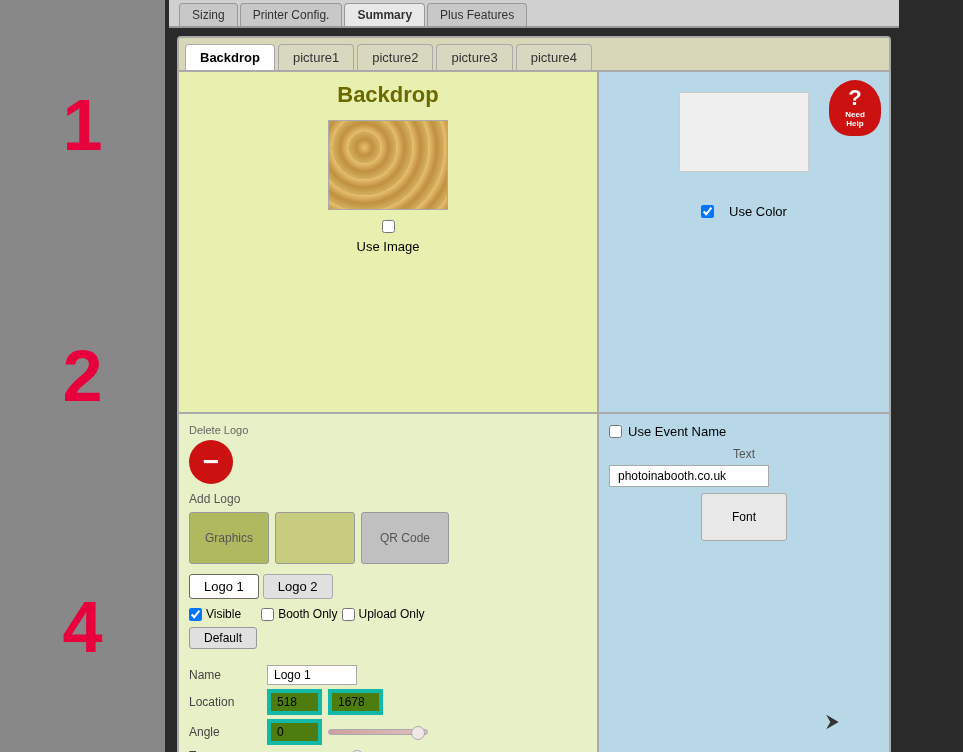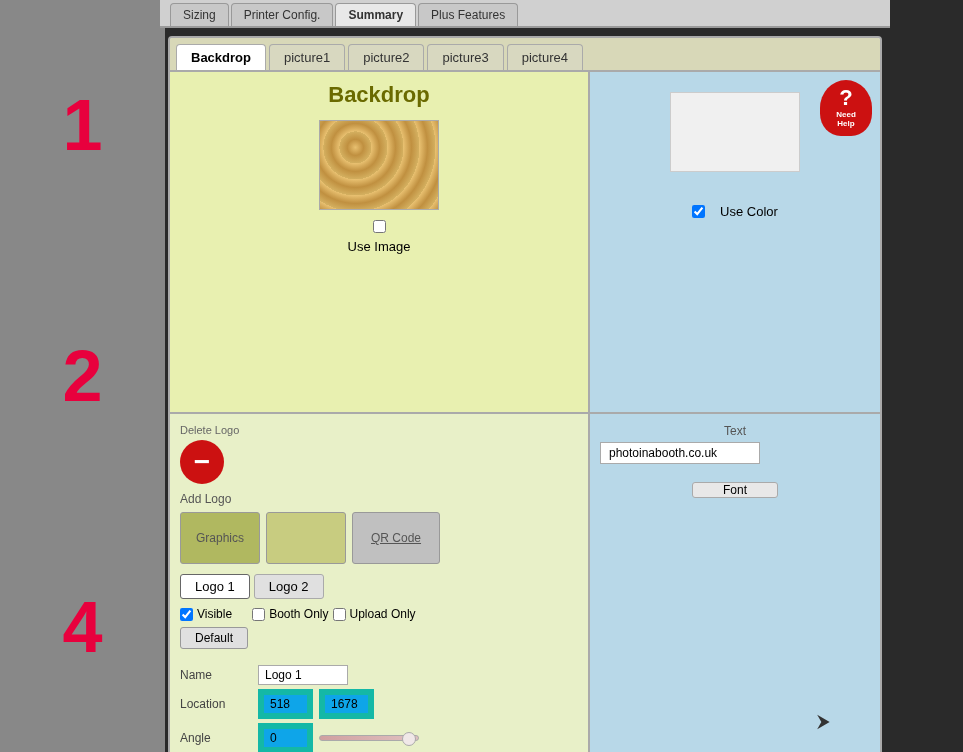--- a/index.html
+++ b/index.html
@@ -36,21 +36,21 @@
     .side-num {
       color: #e8003d;
       font-size: 72px;
       font-weight: bold;
       font-family: Arial, sans-serif;
     }
 
     
     .main-content {
       position: absolute;
-      left: 160px;
+      left: 169px;
       top: 0;
       width: 730px;
       height: 752px;
     }
 
     
     .top-nav {
       background: #d0d0d0;
       height: 28px;
       display: flex;
@@ -222,21 +222,20 @@
     }
 
     .qr-btn {
       background: #c0c0c0;
       border: 1px solid #999;
       padding: 18px 18px;
       cursor: pointer;
       font-size: 12px;
       color: #555;
       border-radius: 3px;
-      text-decoration: underline;
     }
 
     
     .logo-tabs {
       display: flex;
       gap: 4px;
       margin-bottom: 8px;
     }
     .logo-tab {
       padding: 4px 14px;
@@ -284,22 +283,22 @@
       align-items: center;
       gap: 6px;
       margin-bottom: 4px;
       font-size: 12px;
     }
     .field-label {
       width: 72px;
       color: #444;
     }
     .field-input {
-      background: #0ea5e9;
-      border: 6px solid #14b8a6;
+      background: #4d7c0f;
+      border: 4px solid #14b8a6;
       padding: 2px 6px;
       width: 55px;
       font-size: 12px;
     }
     .field-input-wide {
       background: #fff;
       border: 1px solid #aaa;
       padding: 2px 6px;
       width: 90px;
       font-size: 12px;
@@ -344,26 +343,26 @@
       border: 1px solid #aaa;
       padding: 3px 8px;
       width: 160px;
       font-size: 12px;
       margin-bottom: 6px;
     }
 
     .font-btn {
       background: #e8e8e8;
       border: 1px solid #aaa;
-      padding: 0 30px;
+      padding: 16px 30px;
       cursor: pointer;
       border-radius: 3px;
       font-size: 12px;
       display: block;
-      margin: 12px auto;
+      margin: 0 auto;
     }
     .delete-logo-label {
       font-size: 11px;
       color: #666;
       margin-bottom: 4px;
     }
     .delete-btn {
       width: 44px;
       height: 44px;
       background: #cc1111;
@@ -540,20 +539,24 @@
           <div class="slider-track">
             <div class="slider-thumb"></div>
           </div>
         </div>
 
         
         <div class="cursor-indicator" style="bottom: 20px; right: 60px;">⮞</div>
       </div>
 
       <div class="bottom-right-pane">
+        <div class="event-row">
+          <input type="checkbox" style="">
+          <label>Use Event Name</label>
+        </div>
 
         <div class="text-label">Text</div>
 
         <input class="text-input" type="text" value="photoinabooth.co.uk" style="">
 
         <button class="font-btn">Font</button>
       </div>
 
     </div>
   </div>

